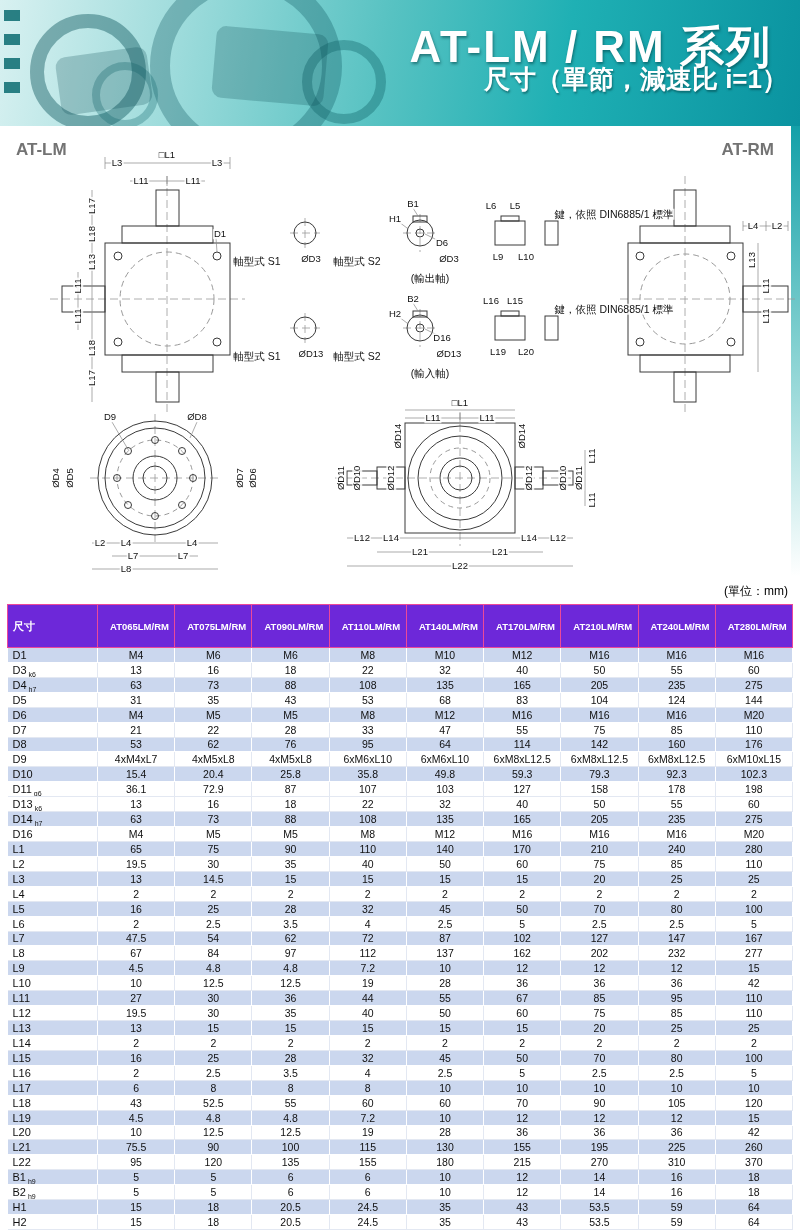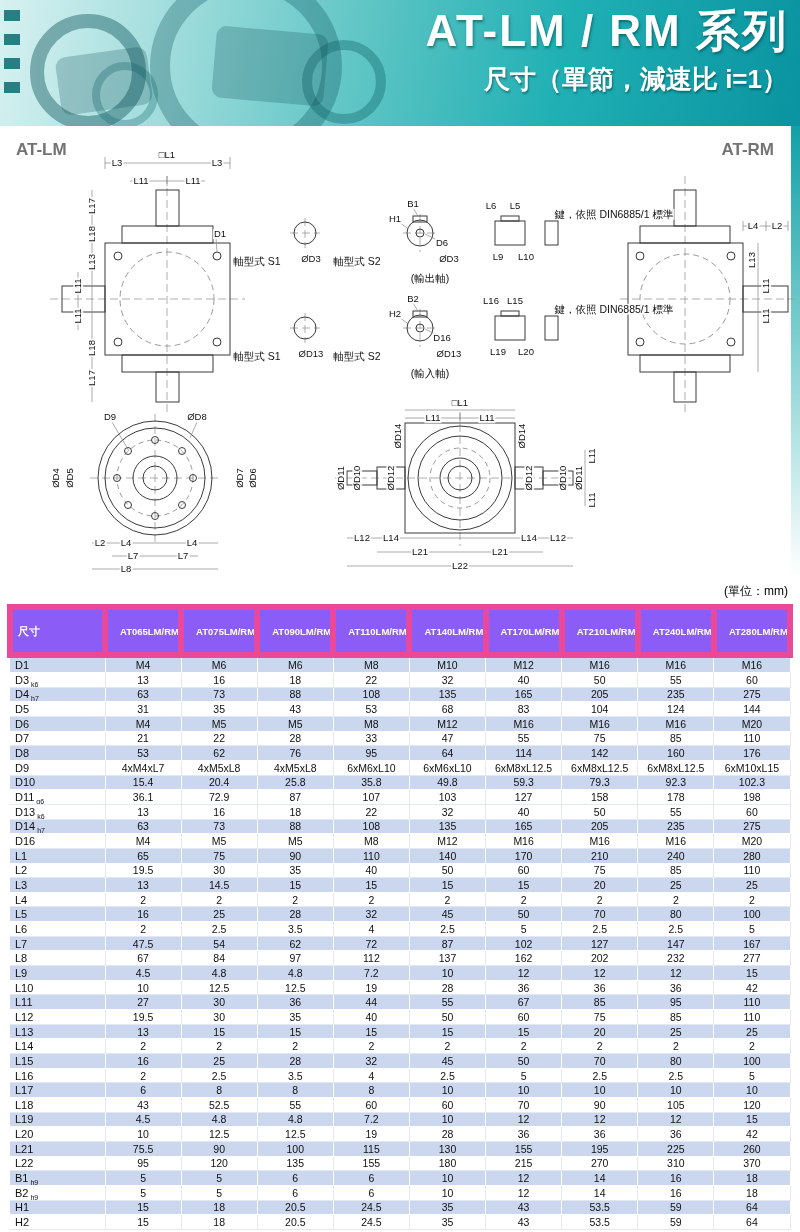--- a/index.html
+++ b/index.html
@@ -12,21 +12,21 @@
   .banner .ring{position:absolute;border-radius:50%;border-style:solid;}
   .r1{left:30px;top:14px;width:88px;height:88px;border-width:14px;border-color:rgba(8,80,88,.42);}
   .r2{left:150px;top:-30px;width:152px;height:152px;border-width:20px;border-color:rgba(8,80,88,.30);}
   .r3{left:302px;top:40px;width:64px;height:64px;border-width:10px;border-color:rgba(10,95,100,.36);}
   .r4{left:92px;top:62px;width:50px;height:50px;border-width:8px;border-color:rgba(12,100,105,.30);}
   .banner .blob{position:absolute;background:rgba(7,70,78,.24);border-radius:10px;}
   .b1{left:58px;top:52px;width:92px;height:58px;transform:rotate(-8deg);}
   .b2{left:214px;top:30px;width:112px;height:72px;transform:rotate(5deg);}
   .mark{position:absolute;left:4px;width:16px;height:11px;background:#0b6b70;opacity:.85;}
   .m1{top:10px}.m2{top:34px}.m3{top:58px}.m4{top:82px}
-  .banner h1{position:absolute;right:12px;top:2px;margin:0;font-size:44px;font-weight:bold;
+  .banner h1{position:absolute;right:12px;top:2px;margin:16px;font-size:44px;font-weight:bold;
     letter-spacing:2px;color:#fff;text-shadow:1px 2px 3px rgba(0,60,64,.55);white-space:nowrap;}
   .banner h2{position:absolute;right:12px;top:62px;margin:0;font-size:26px;font-weight:bold;
     color:#fff;text-shadow:1px 2px 2px rgba(0,60,64,.5);white-space:nowrap;}
 
   
   .right-strip{position:absolute;right:0;top:126px;width:9px;height:474px;
     background:linear-gradient(#13a0a8,#7fcfcf 45%,rgba(255,255,255,0) 95%);}
 
   
   #drawing-area{position:absolute;left:0;top:126px;width:800px;height:476px;}
@@ -34,22 +34,22 @@
   .view-title.left{left:16px;} .view-title.right{right:26px;}
   .dim{position:absolute;transform:translate(-50%,-50%);font-size:9.5px;line-height:1;
        white-space:nowrap;background:rgba(255,255,255,.82);padding:0 1px;color:#111;}
   .dim.rot{transform:translate(-50%,-50%) rotate(-90deg);}
   .dim.cjk{font-size:10.5px;}
   .unit-note{position:absolute;right:12px;bottom:2px;font-size:12px;color:#000;}
 
   
   #dim-table{position:absolute;left:7px;top:604px;width:786px;height:626px;
     border-collapse:collapse;table-layout:fixed;font-size:10.5px;}
-  #dim-table th{background:#8b5cf6;color:#fff;font-size:9.5px;font-weight:bold;height:18px;
-    border:6px solid #ec4899;padding:12px;overflow:hidden;white-space:nowrap;}
+  #dim-table th{background:#6d28d9;color:#fff;font-size:9.5px;font-weight:bold;height:18px;
+    border:1px solid #ec4899;padding:12px;overflow:hidden;white-space:nowrap;}
   #dim-table th.col-label{width:72px;text-align:left;padding-left:5px;font-size:11px;}
   #dim-table td{text-align:center;padding:0;border-right:1px solid #e3e8f2;
     border-bottom:1px solid #e3e8f2;white-space:nowrap;overflow:hidden;color:#101010;}
   #dim-table tr.alt td{background:#cbd7ee;border-right:1px solid #fff;border-bottom:1px solid #fff;}
   #dim-table tr.base td{background:#ffffff;}
   #dim-table td.rowlabel{text-align:left;padding-left:5px;font-size:11px;}
   #dim-table sub{font-size:7px;line-height:0;}
 </style>
 </head>
 <body>

